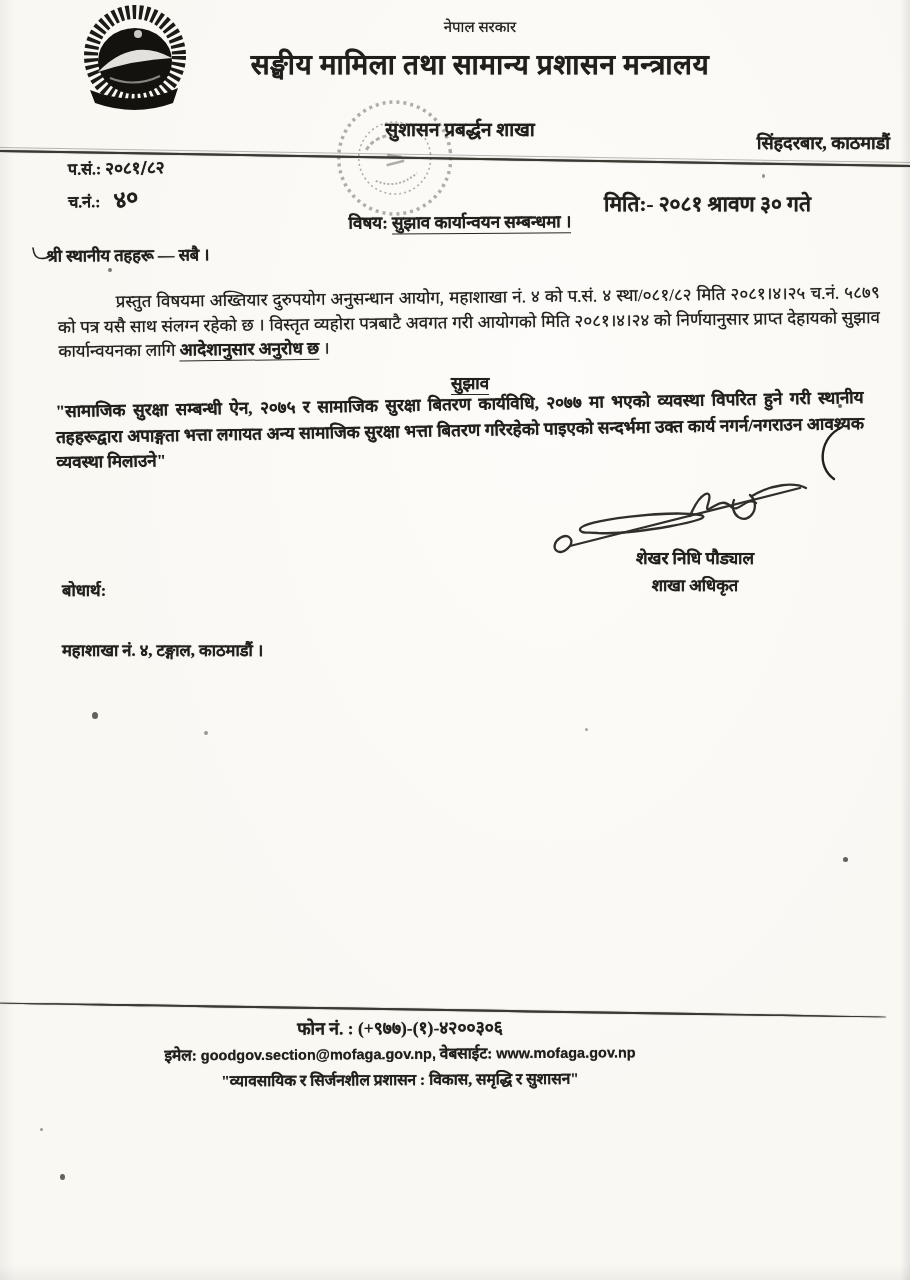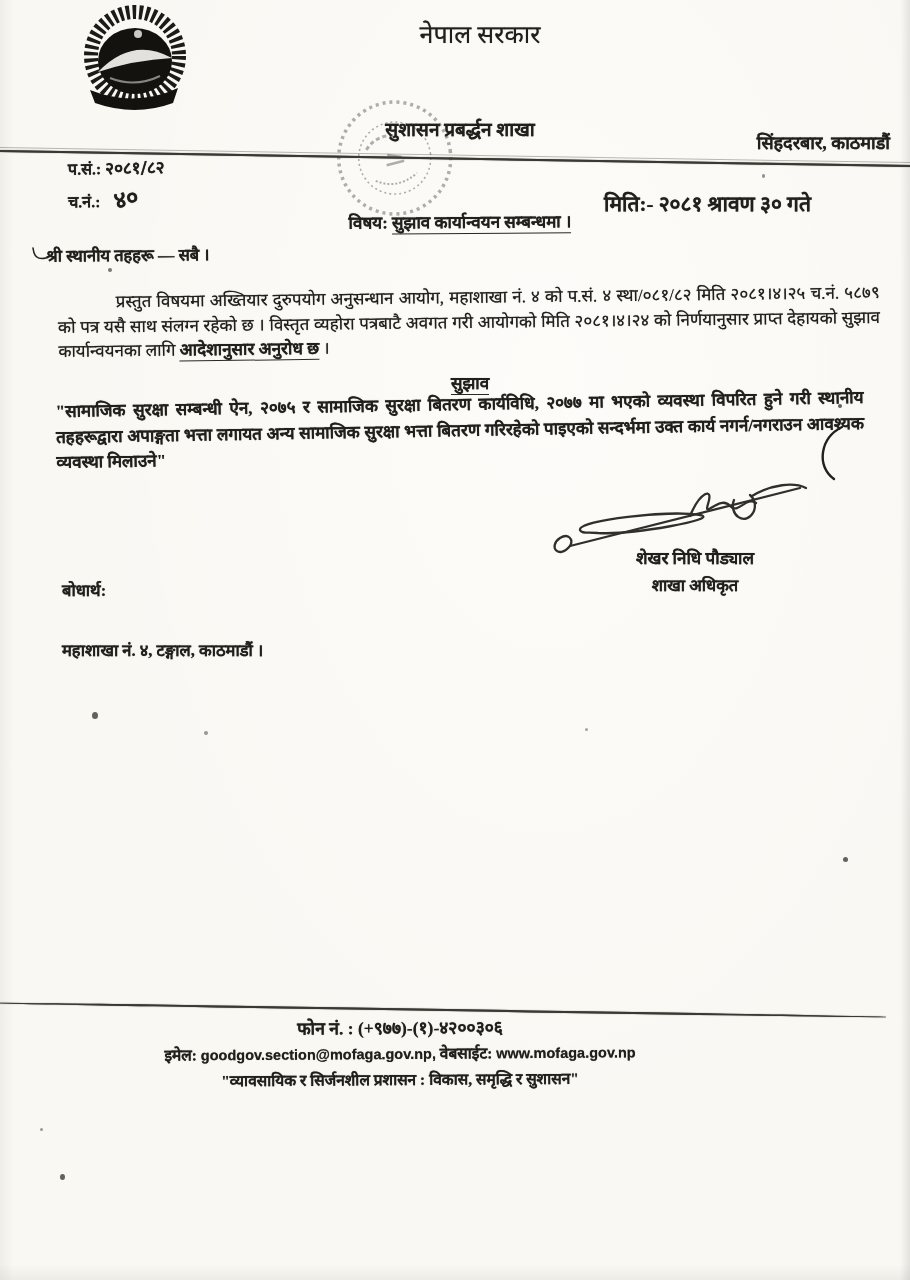--- a/index.html
+++ b/index.html
@@ -36,21 +36,22 @@
     <svg width="150" height="122" viewBox="0 0 150 122">
       <circle cx="75" cy="52" r="44" fill="none" stroke="#14120f" stroke-width="14" stroke-dasharray="3.6 3" opacity=".96"></circle>
       <ellipse cx="75" cy="57" rx="37" ry="33" fill="#14120f"></ellipse>
       <path d="M38,68 Q72,32 112,54 Q74,56 38,68 Z" fill="#faf8f3" opacity=".9"></path>
       <path d="M30,86 Q75,104 118,84 L113,99 Q75,113 35,99 Z" fill="#14120f"></path>
       <circle cx="78" cy="30" r="4" fill="#faf8f3" opacity=".8"></circle>
       <path d="M50,74 Q75,84 100,72" stroke="#faf8f3" stroke-width="2" fill="none" opacity=".5"></path>
     </svg>
   </div>
 
-  <div class="abs ink ctr" style="left:200px;top:16px;width:560px;font-size:25px;">नेपाल सरकार</div>
+  <div class="abs ink ctr" style="left:200px;top:16px;width:560px;font-size:15px;">नेपाल सरकार</div>
+  <div class="abs ink ctr b" style="left:120px;top:44px;width:720px;font-size:28px;letter-spacing:.5px;">सङ्घीय मामिला तथा सामान्य प्रशासन मन्त्रालय</div>
   <div class="abs ink ctr b" style="left:250px;top:92px;width:420px;font-size:19px;margin-top:24px;">सुशासन प्रबर्द्धन शाखा</div>
 
   <div class="abs" style="left:328px;top:96px;width:134px;height:128px;opacity:.4;transform:rotate(-8deg);">
     <svg width="134" height="128" viewBox="0 0 134 128">
       <circle cx="67" cy="62" r="56" fill="none" stroke="#3f3c37" stroke-width="3.5" stroke-dasharray="3 4"></circle>
       <circle cx="67" cy="62" r="36" fill="none" stroke="#3f3c37" stroke-width="1.6" stroke-dasharray="2 3"></circle>
       <path d="M40,50 q12,-14 30,-10" stroke="#3f3c37" stroke-width="3" fill="none" stroke-dasharray="4 3"></path>
       <path d="M45,82 q20,12 42,-2" stroke="#3f3c37" stroke-width="2" fill="none" stroke-dasharray="2 2"></path>
       <path d="M60,58 l14,4 M58,68 l18,-2" stroke="#3f3c37" stroke-width="2.4" fill="none"></path>
     </svg>

